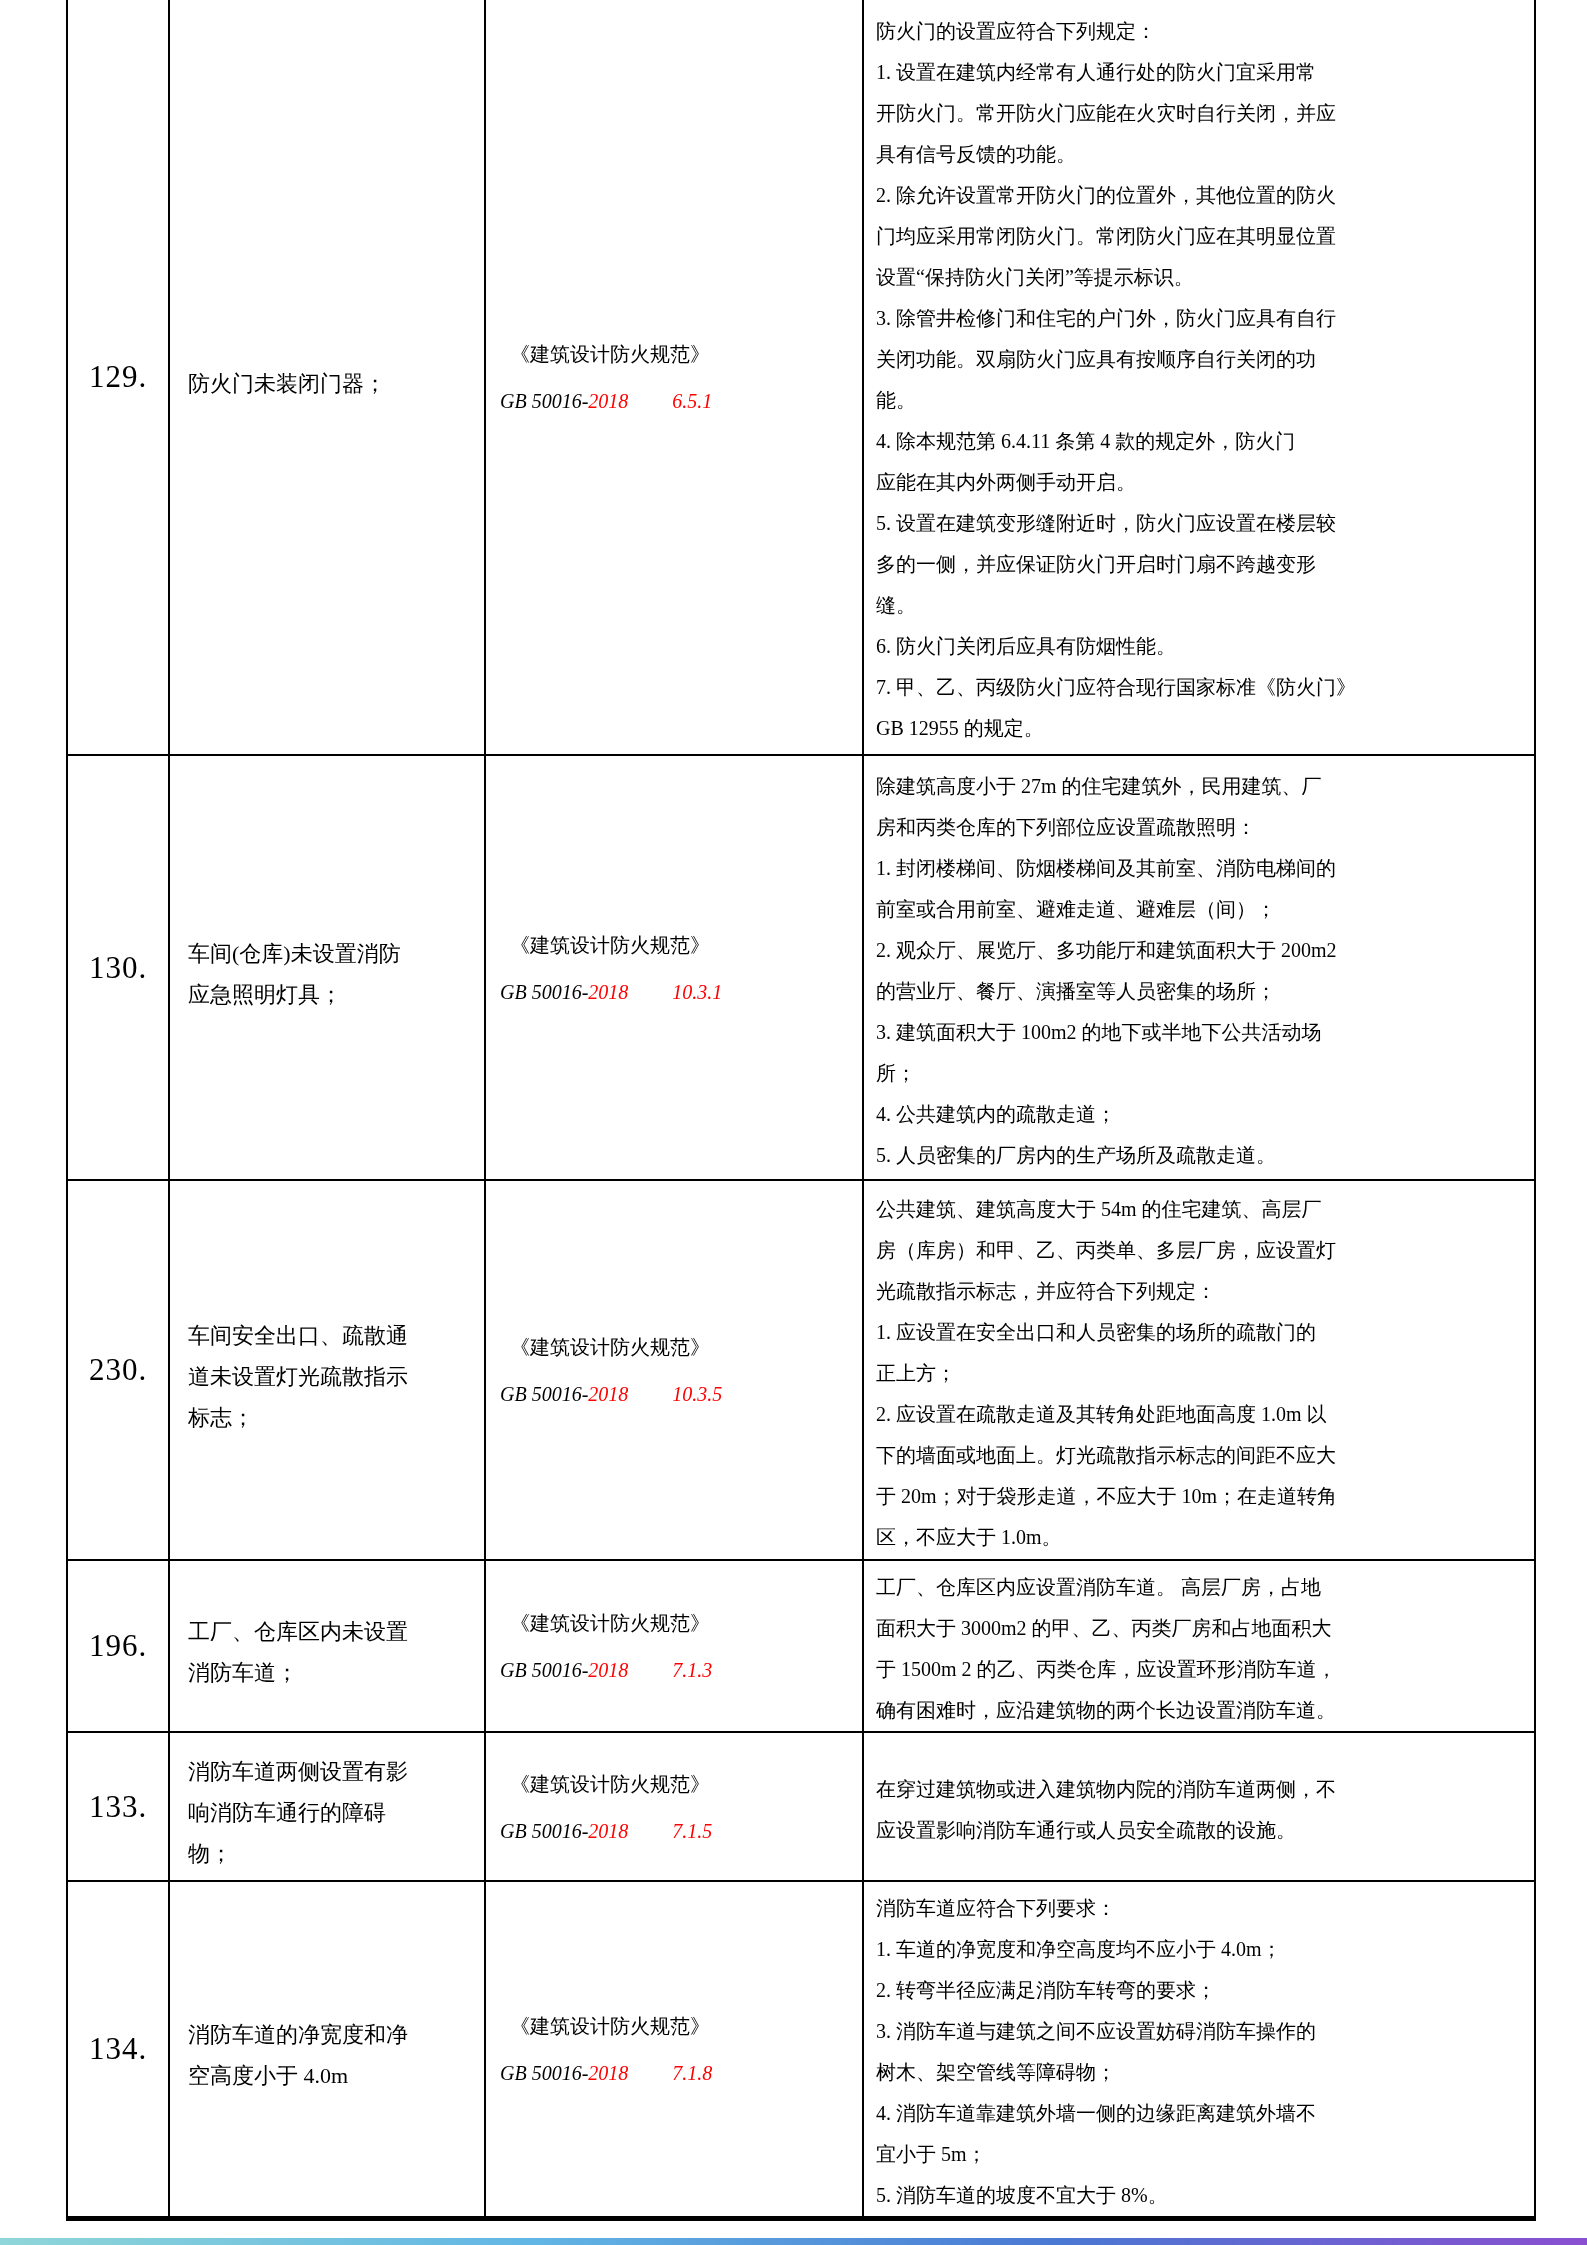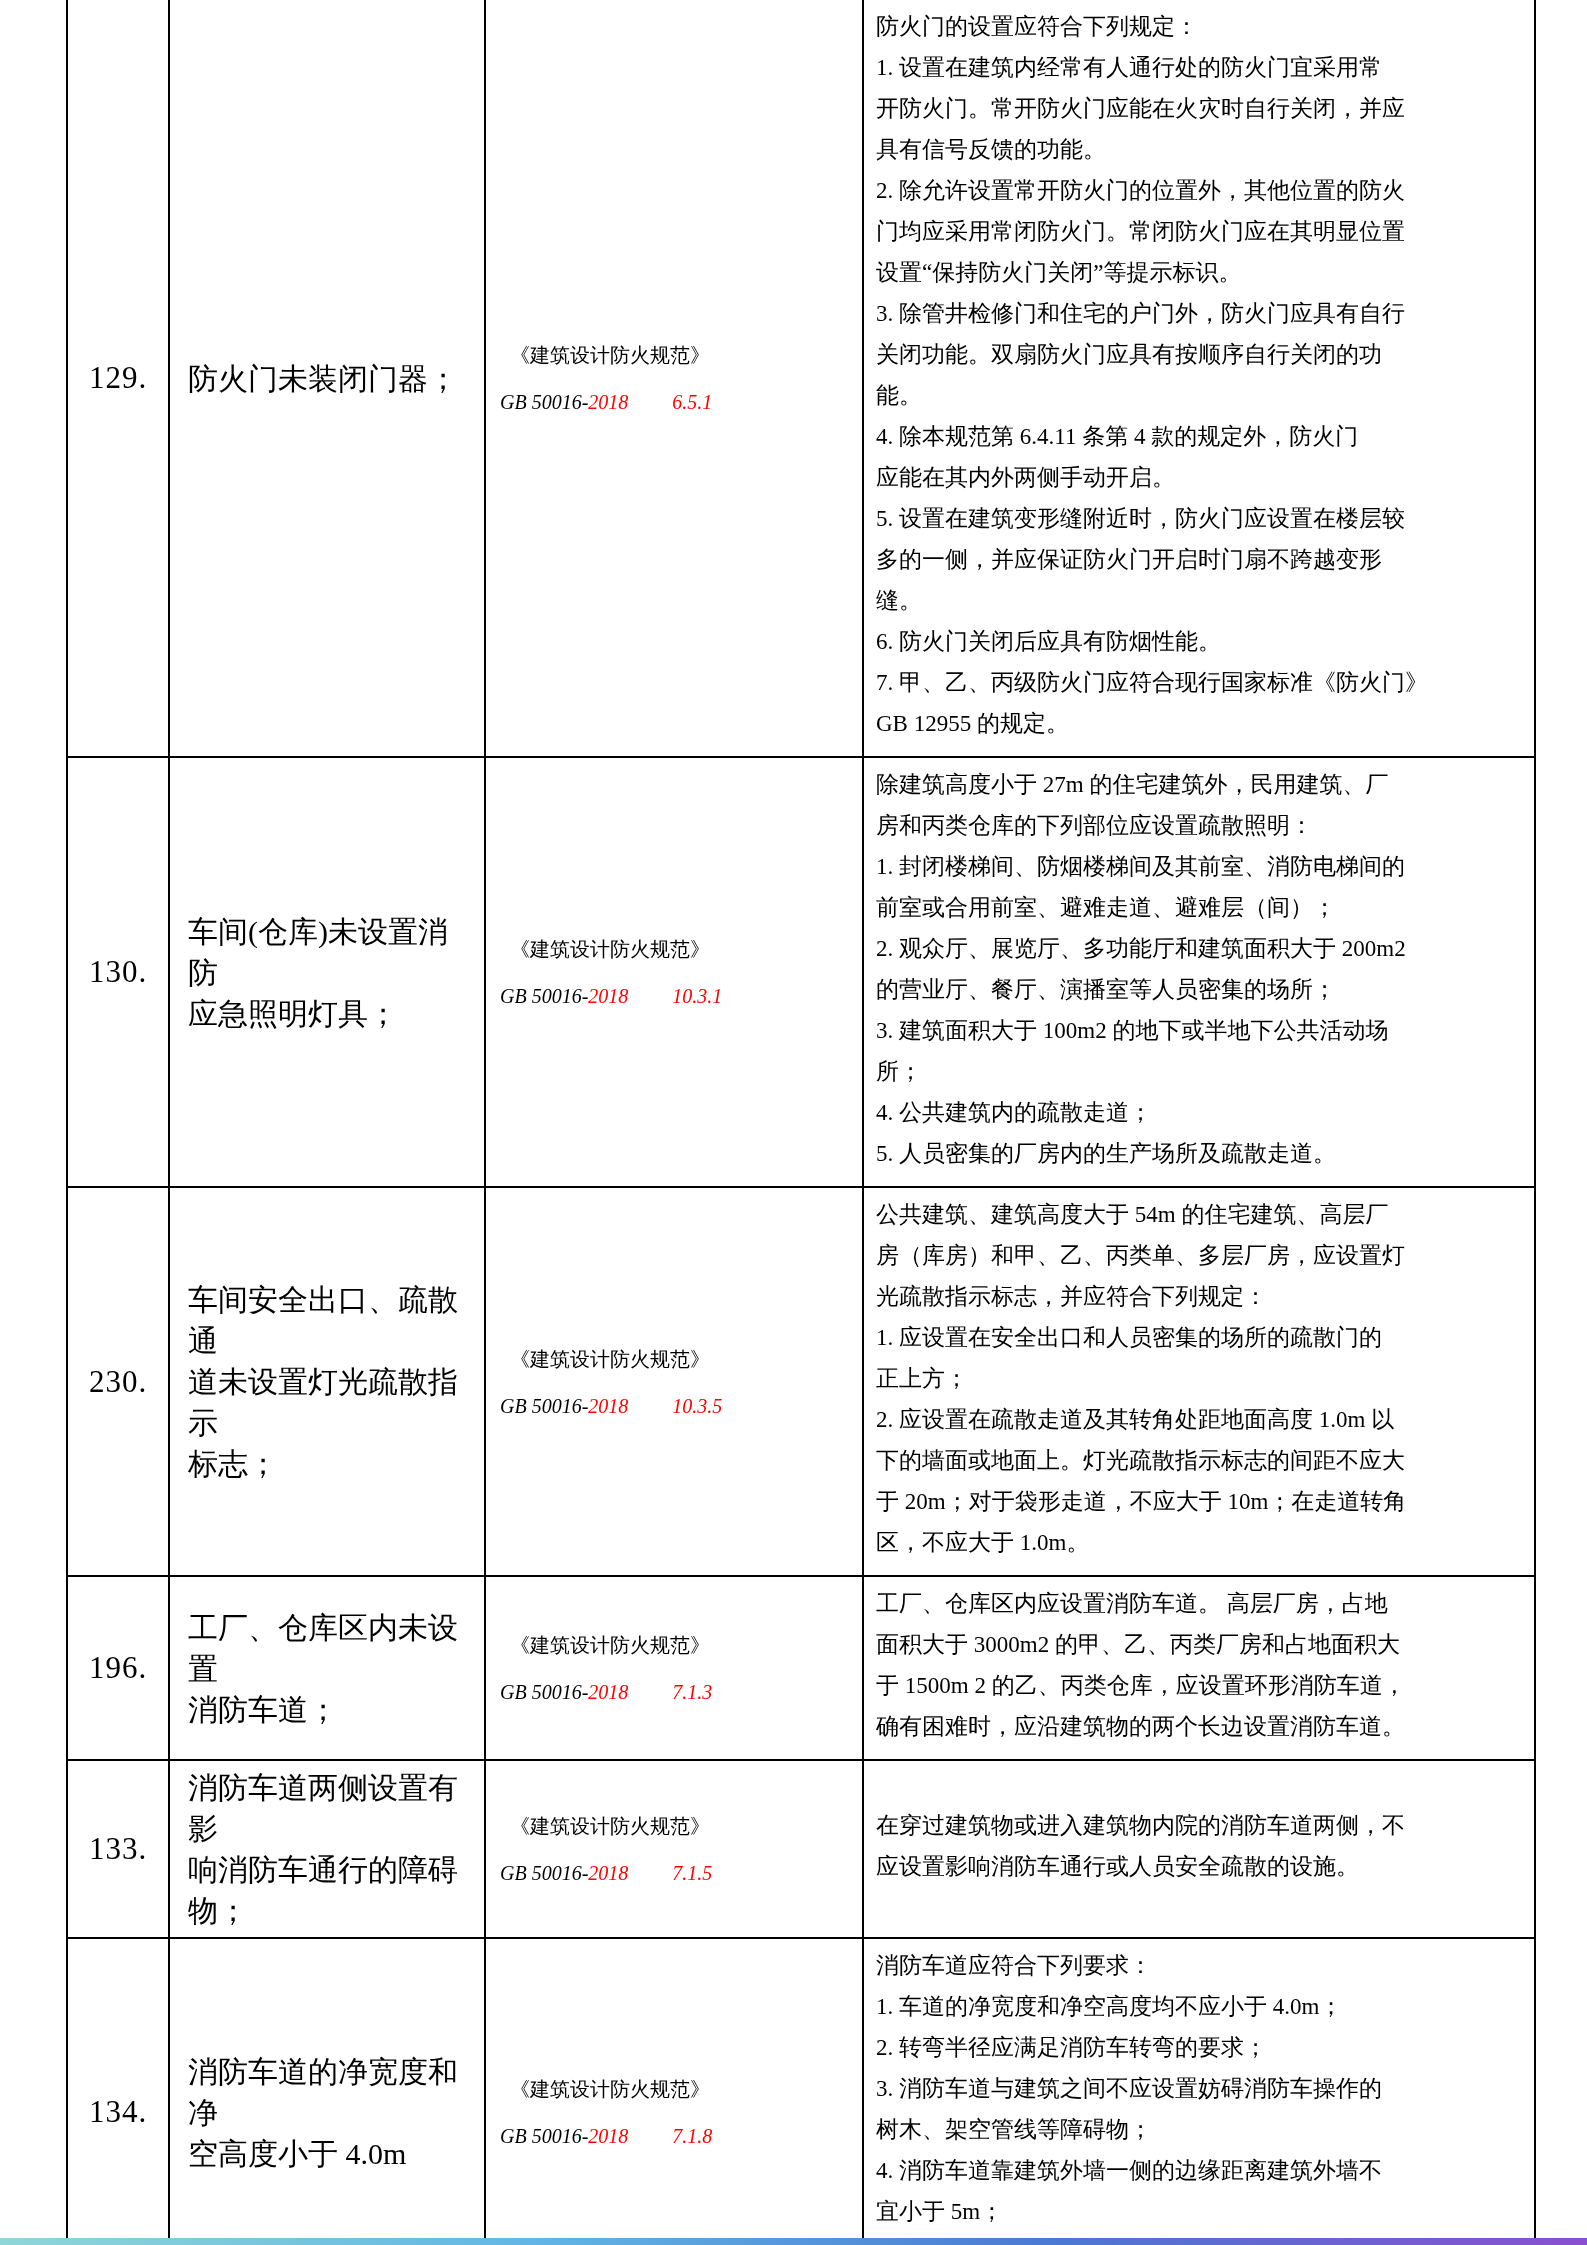--- a/index.html
+++ b/index.html
@@ -10,27 +10,27 @@
   }
   table.doc-table{
     position:absolute;left:66px;top:0;width:1468px;
     border-collapse:collapse;table-layout:fixed;
   }
   col.c-num{width:102px;} col.c-issue{width:316px;} col.c-ref{width:378px;} col.c-detail{width:672px;}
   td{border:2px solid var(--ink);padding:8px;vertical-align:middle;}
   tr:first-child td{border-top:none;}
   tr:last-child td{border-bottom:5px solid var(--ink);}
   td.num-cell{text-align:center;font-size:31px;letter-spacing:1px;}
-  td.issue-cell{font-size:30px;line-height:41px;padding:6px 12px 6px 18px;white-space:pre-line;}
+  td.issue-cell{font-size:22px;line-height:41px;padding:18px 12px 6px 18px;white-space:pre-line;}
   td.ref-cell{font-size:20px;padding:4px 8px 4px 12px;}
   .ref-title{padding-left:12px;margin-bottom:22px;}
   .ref-code{padding-left:2px;font-style:italic;}
   .red{color:var(--red);}
   .clause{margin-left:44px;}
-  td.detail-cell{font-size:23px;line-height:41px;padding:6px 8px 12px 12px;white-space:pre-line;overflow:hidden;}
+  td.detail-cell{font-size:20px;line-height:41px;padding:6px 8px 0 12px;white-space:pre-line;overflow:hidden;}
   .footer-bar{position:absolute;left:0;right:0;bottom:0;height:7px;}
 </style>
 </head>
 <body>
 
 <table class="doc-table">
   <colgroup>
       <col class="c-num">
       <col class="c-issue">
       <col class="c-ref">

